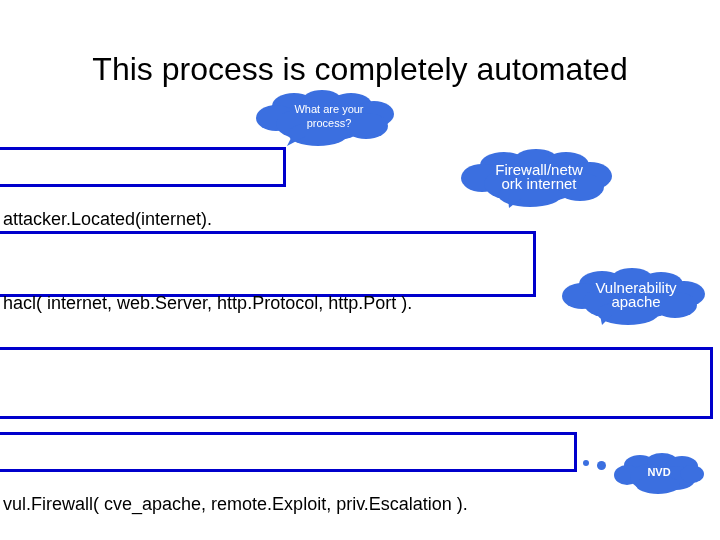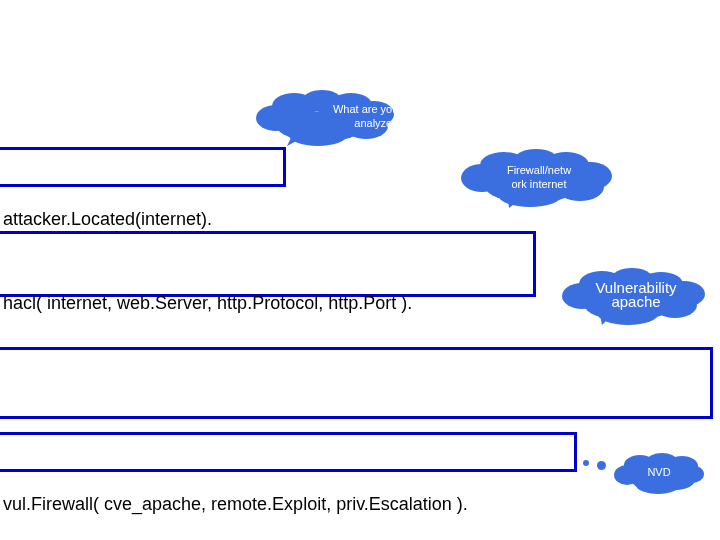--- a/index.html
+++ b/index.html
@@ -74,63 +74,64 @@
   .cloud .cloud-text {
     position: relative;
     z-index: 2;
     display: block;
     width: 100%;
     text-align: center;
     white-space: pre;
   }
 
   #cloud-threats   { left: 256px; top: 90px;  width: 146px; height: 58px; }
-  #cloud-threats .cloud-text   { font-size: 11px; line-height: 14px; padding-top: 12px; text-align: right; }
+  #cloud-threats .cloud-text   { font-size: 11px; line-height: 14px; padding-top: 12px; }
 
   #cloud-firewall  { left: 460px; top: 148px; width: 158px; height: 62px; }
-  #cloud-firewall .cloud-text  { font-size: 11px; line-height: 14px; padding-top: 15px; }
+  #cloud-firewall .cloud-text  { font-size: 15px; line-height: 14px; padding-top: 15px; }
 
   #cloud-vulnscan  { left: 562px; top: 268px; width: 148px; height: 58px; }
   #cloud-vulnscan .cloud-text  { font-size: 15px; line-height: 14px; padding-top: 13px; }
 
   #cloud-nvd       { left: 614px; top: 452px; width: 90px; height: 42px; }
-  #cloud-nvd .cloud-text       { font-size: 11px; line-height: 14px; padding-top: 13px; }
+  #cloud-nvd .cloud-text       { font-size: 11px; line-height: 14px; padding-top: 13px; font-weight: bold; }
 
   
   .bubble {
     position: absolute;
     border-radius: 50%;
     background: #3B6FE0;
     z-index: 5;
   }
   #bubble-nvd-small { left: 583px; top: 460px; width: 6px;  height: 6px; }
   #bubble-nvd-big   { left: 597px; top: 461px; width: 9px;  height: 9px; }
 </style>
 </head>
 <body>
 
 <div id="slide">
 
+  <div class="slide-title">This process is completely automated</div>
 
   <div class="cloud" id="cloud-threats">
     <svg class="cloud-shape" viewBox="0 0 146 58" preserveAspectRatio="none">
       <g fill="#3B6FE0">
         <ellipse cx="38" cy="16" rx="22" ry="13"></ellipse>
         <ellipse cx="66" cy="11" rx="20" ry="11"></ellipse>
         <ellipse cx="95" cy="15" rx="21" ry="12"></ellipse>
         <ellipse cx="118" cy="24" rx="20" ry="13"></ellipse>
         <ellipse cx="20" cy="28" rx="20" ry="13"></ellipse>
         <ellipse cx="46" cy="34" rx="26" ry="15"></ellipse>
         <ellipse cx="80" cy="34" rx="28" ry="16"></ellipse>
         <ellipse cx="110" cy="36" rx="22" ry="13"></ellipse>
         <ellipse cx="62" cy="44" rx="30" ry="12"></ellipse>
         <polygon points="36,46 50,46 31,56"></polygon>
       </g>
     </svg>
-    <span class="cloud-text"><span>What are your</span><br><span>analyzer?</span></span>
+    <span class="cloud-text"><span>What are your</span><br><span>process?</span></span>
   </div>
 
   <div class="cloud" id="cloud-firewall">
     <svg class="cloud-shape" viewBox="0 0 158 62" preserveAspectRatio="none">
       <g fill="#3B6FE0">
         <ellipse cx="44" cy="17" rx="24" ry="13"></ellipse>
         <ellipse cx="76" cy="12" rx="22" ry="11"></ellipse>
         <ellipse cx="106" cy="17" rx="23" ry="13"></ellipse>
         <ellipse cx="130" cy="28" rx="22" ry="14"></ellipse>
         <ellipse cx="22" cy="30" rx="21" ry="14"></ellipse>

